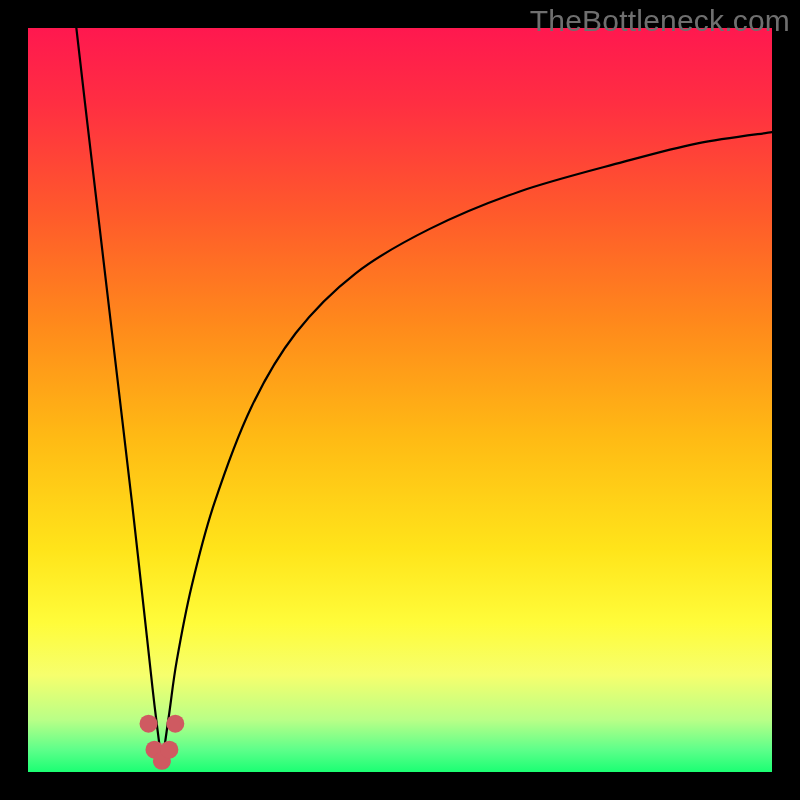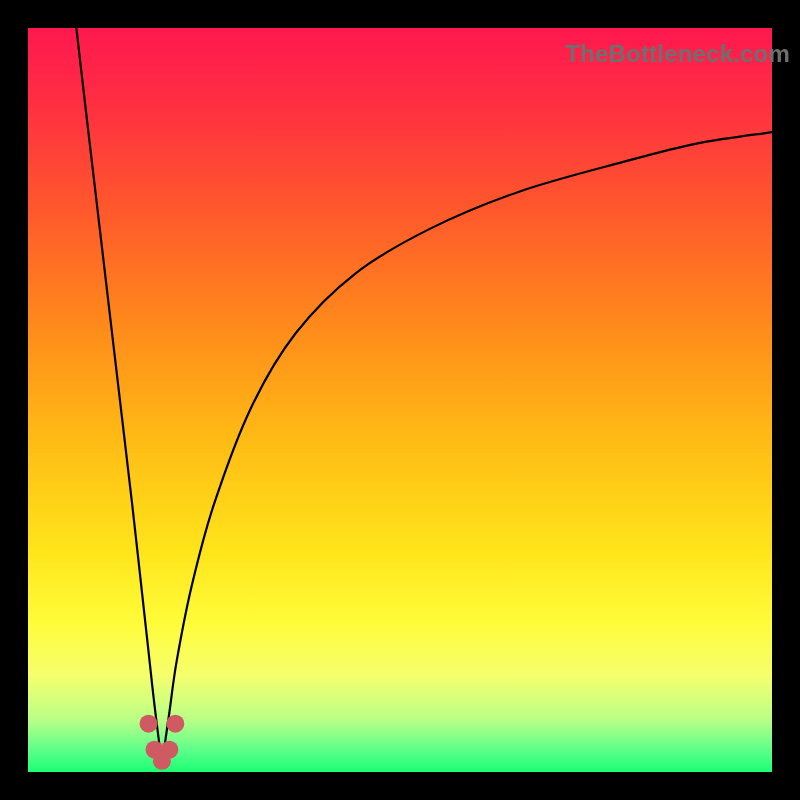--- a/index.html
+++ b/index.html
@@ -24,25 +24,24 @@
     left: 0;
     top: 0;
     width: 744px;
     height: 744px;
   }
   .watermark {
     position: absolute;
     top: 4px;
     right: 10px;
     color: #6f6f6f;
-    font-size: 24px;
-    font-weight: 700;
+    font-size: 30px;
+    font-weight: 400;
     letter-spacing: 0.2px;
     z-index: 5;
-    margin-top: 36px;
   }
 </style>
 </head>
 <body>
 
 <div class="watermark">TheBottleneck.com</div>
 
 <div class="frame">
   <svg class="plot" viewBox="0 0 744 744" preserveAspectRatio="none">
     <defs>

